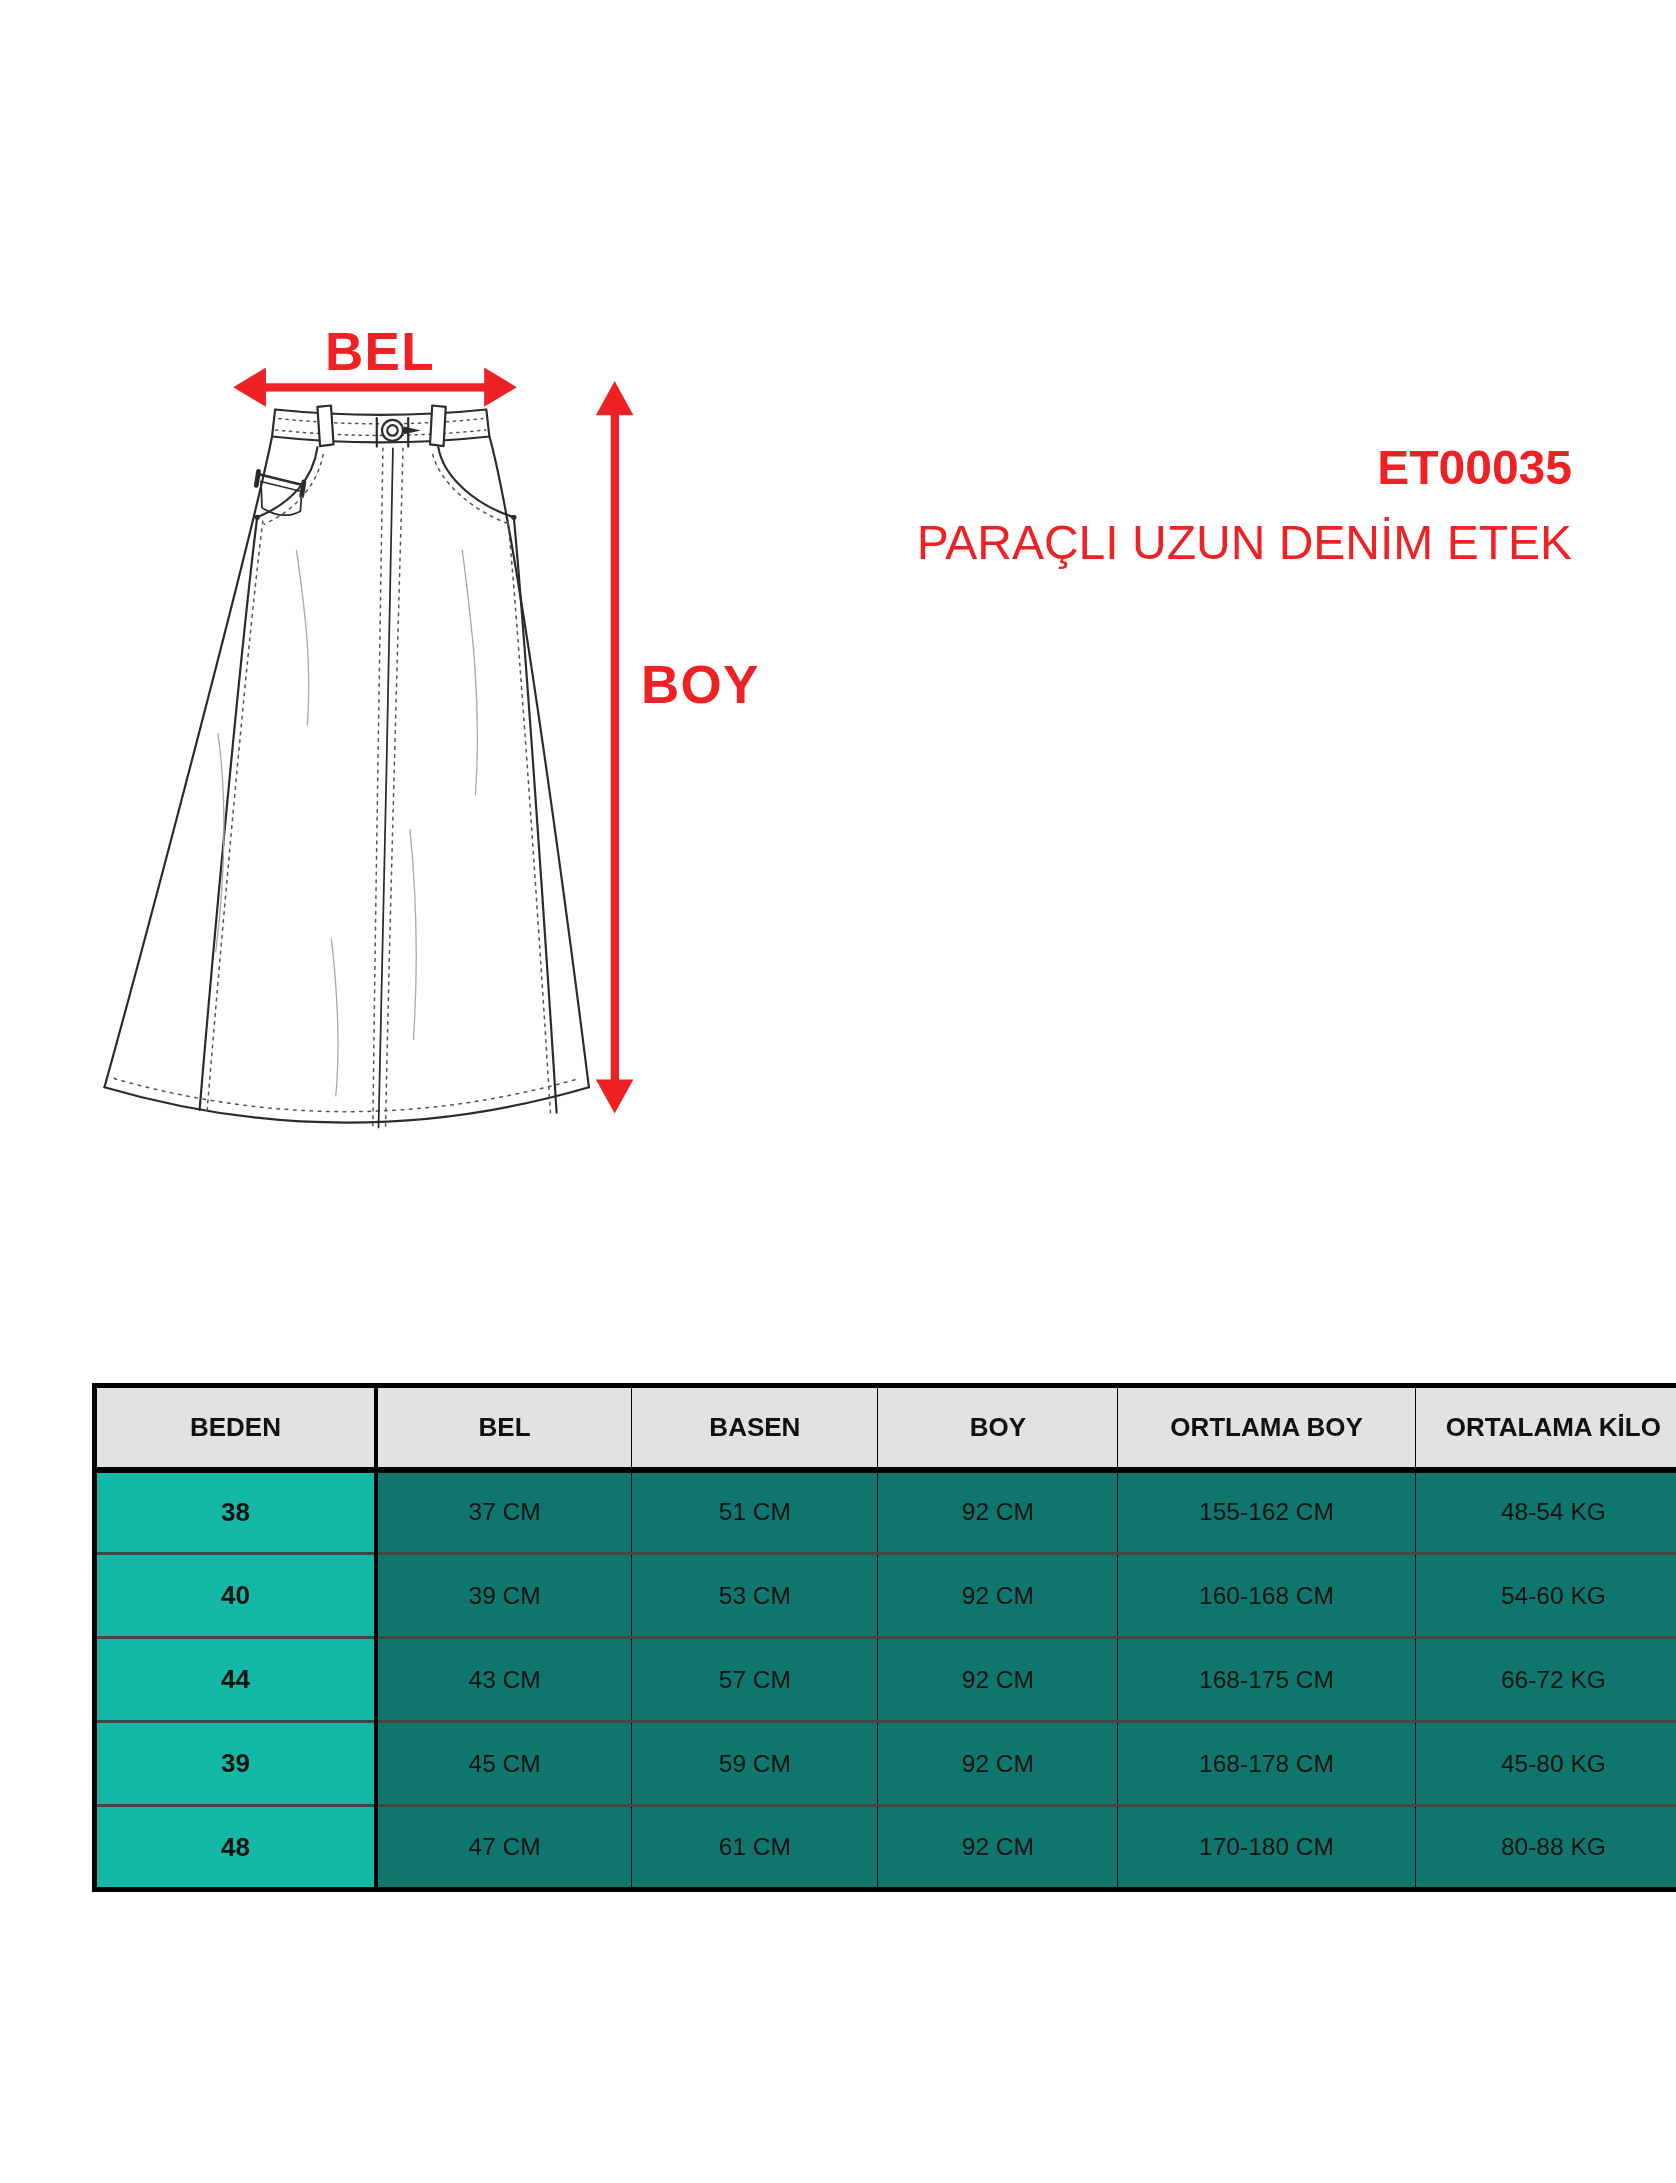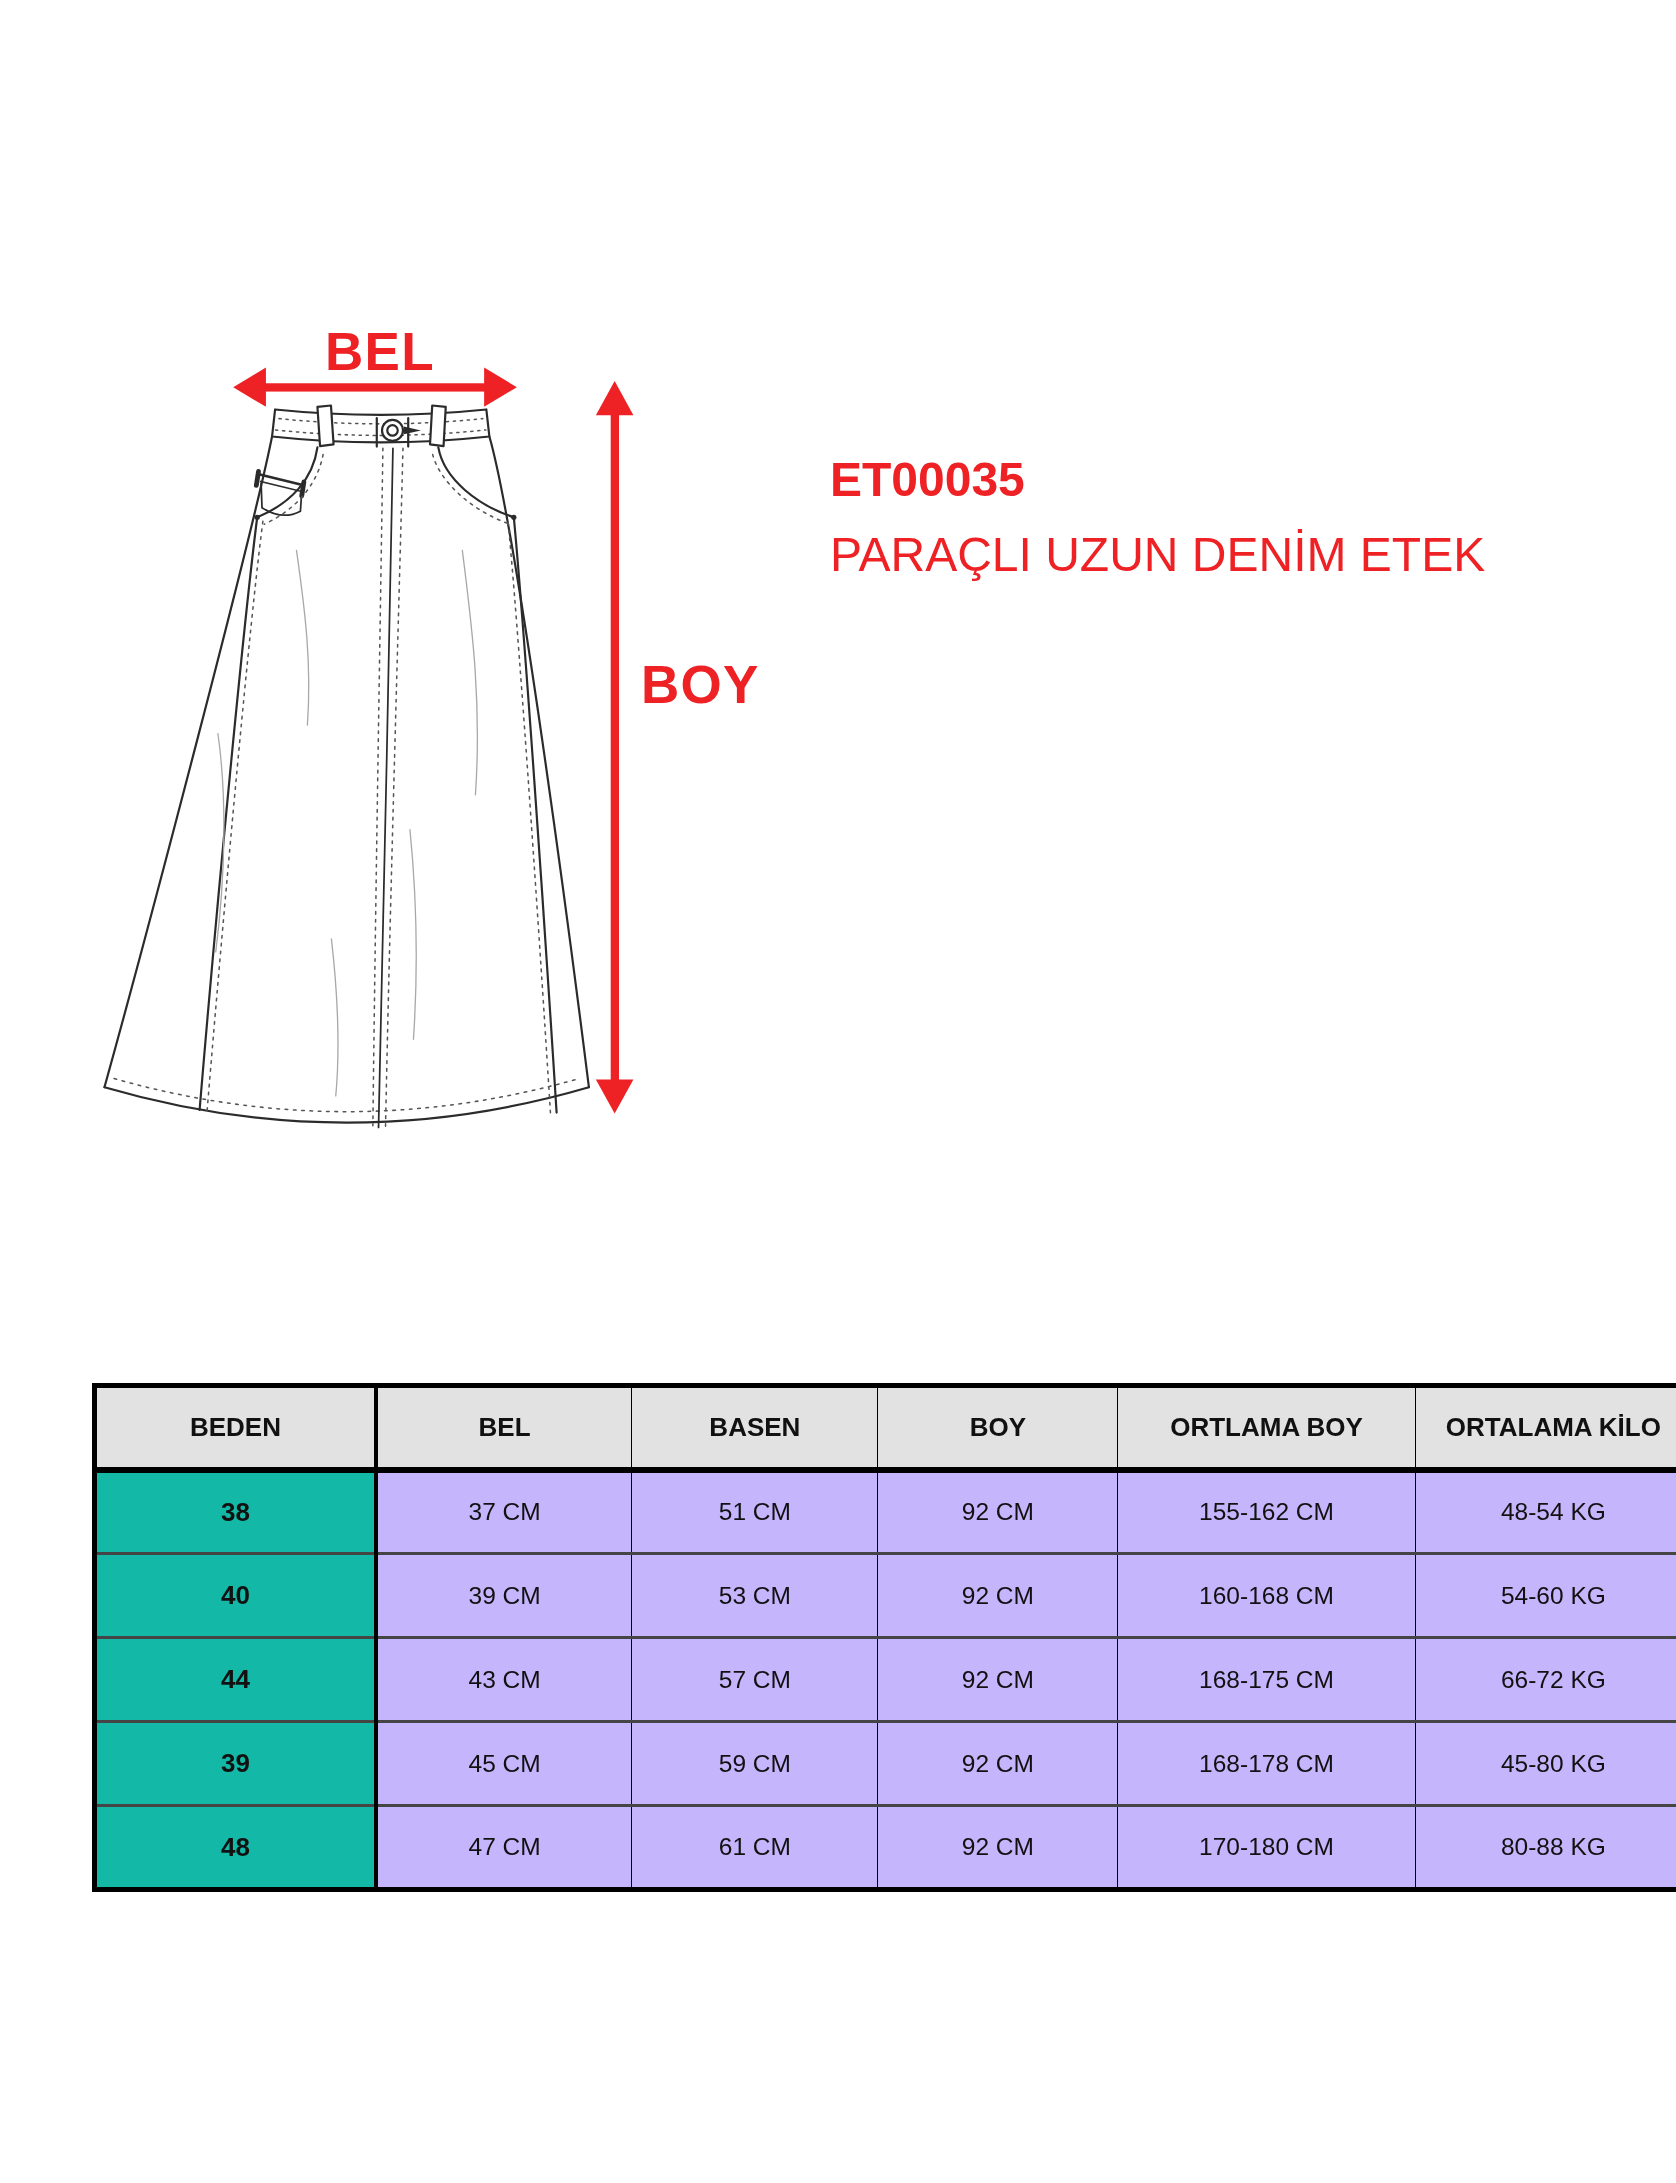--- a/index.html
+++ b/index.html
@@ -9,40 +9,40 @@
   #canvas { position:absolute; inset:0; width:1677px; height:2515px; background:#fff; }
 
   
   #sketch { position:absolute; left:87px; top:306px; width:611px; height:838px; }
   .measure-label { position:absolute; color:var(--accent); font-weight:bold;
                    font-size:53px; letter-spacing:1.3px; }
   #bel-label { left:303px; top:321px; width:154px; text-align:center; }
   #boy-label { left:641px; top:654px; }
 
   
-  #title-block { position:absolute; left:830px; top:452px; width:742px; text-align:left; }
+  #title-block { position:absolute; left:830px; top:440px; width:742px; text-align:right; }
   .product-code  { font-size:48px; font-weight:bold; color:var(--accent); white-space:nowrap; }
   .product-name  { font-size:48px; font-weight:normal; color:var(--accent); white-space:nowrap; margin-top:20px; }
   .product-desc  { margin-top:31px; font-size:44px; line-height:64px; color:var(--ink); }
   .product-desc .dl { white-space:nowrap; }
   .product-desc .hl { color:var(--accent); }
 
   
   #size-table { position:absolute; left:92px; top:1383px; width:1604px;
                 border-collapse:collapse; table-layout:fixed;
                 border:5.2px solid #000; }
   #size-table th, #size-table td {
       height:84px; text-align:center; vertical-align:middle;
       border-left:1.7px solid #000; border-right:1.7px solid #000;
       color:var(--ink); }
   #size-table th {
       background:#e2e2e2; font-size:26px; font-weight:bold;
       border-bottom:6.1px solid #000; }
   #size-table th:first-child, #size-table td:first-child { border-right:4.4px solid #000; }
-  #size-table td { background:#c4b5fd; font-size:24.5px; font-weight:normal;
+  #size-table td { background:#0f766e; font-size:24.5px; font-weight:normal;
       border-top:3.5px solid #454545; border-bottom:3.5px solid #454545; }
   #size-table td.size-cell { background:#14b8a6; font-weight:bold; font-size:26px; }
 </style>
 </head>
 <body>
 
 <div id="canvas">
 
   <svg id="sketch" viewBox="0 0 1400 1920" xmlns="http://www.w3.org/2000/svg">
 

